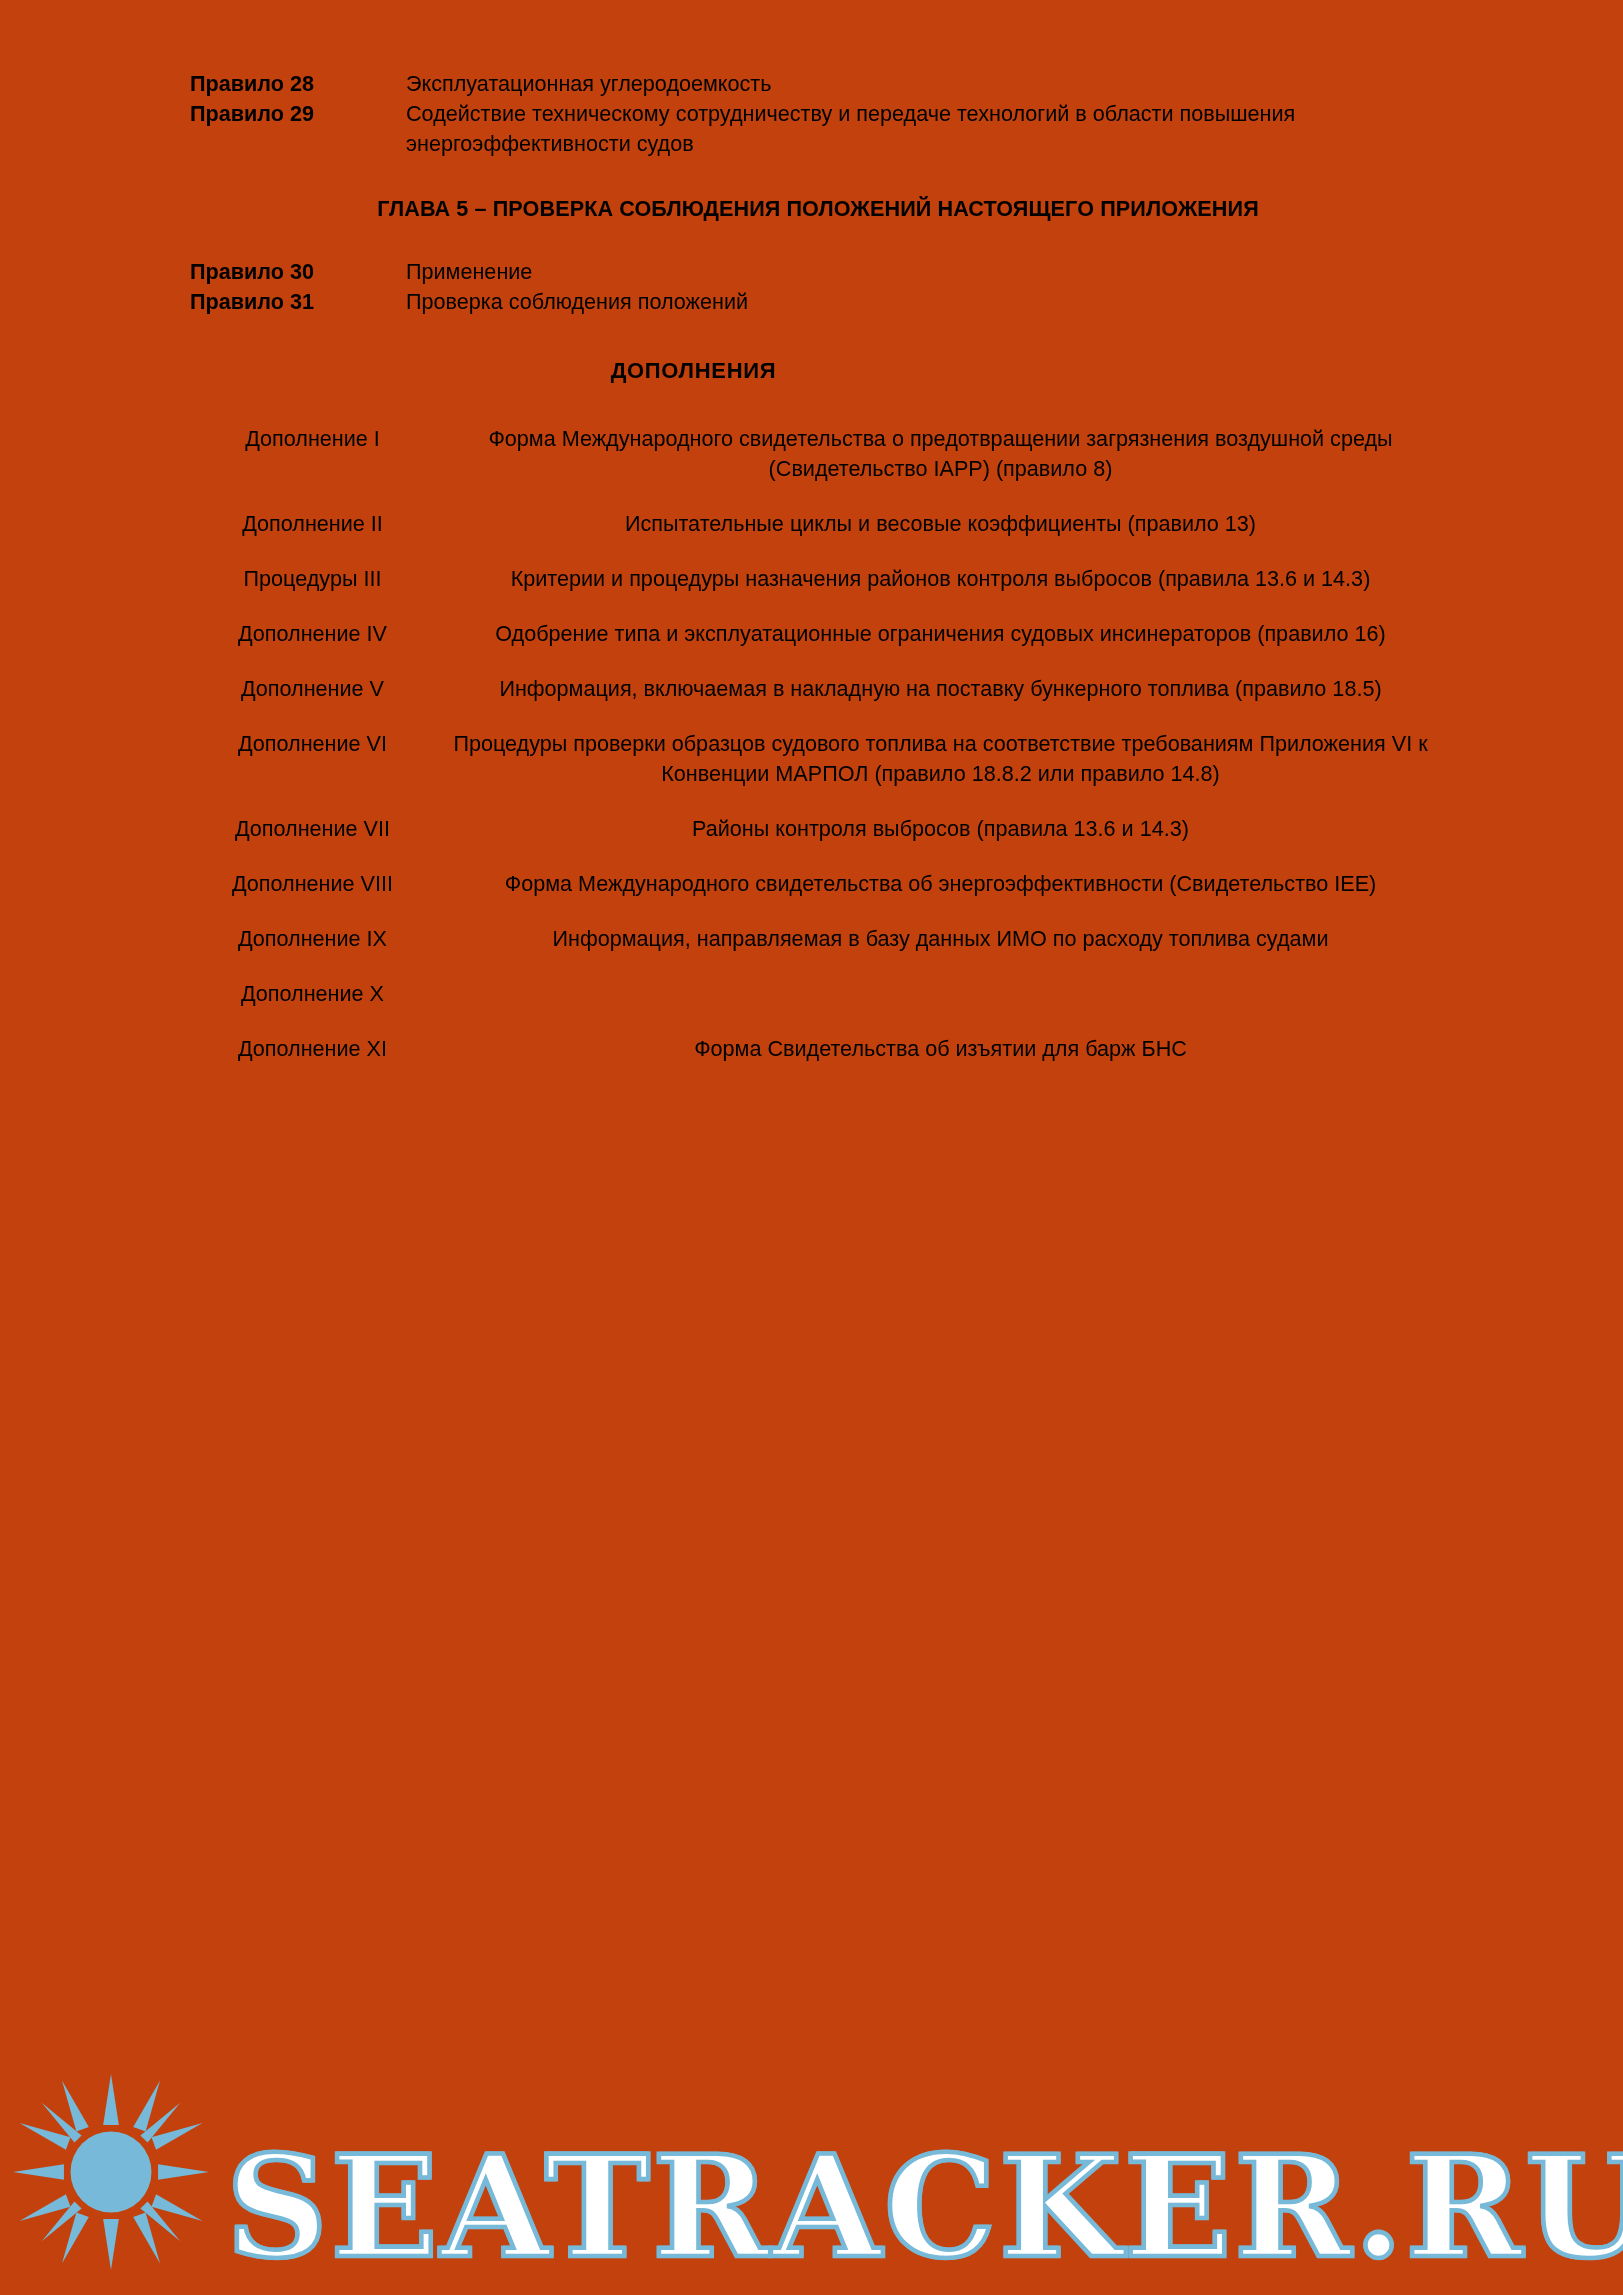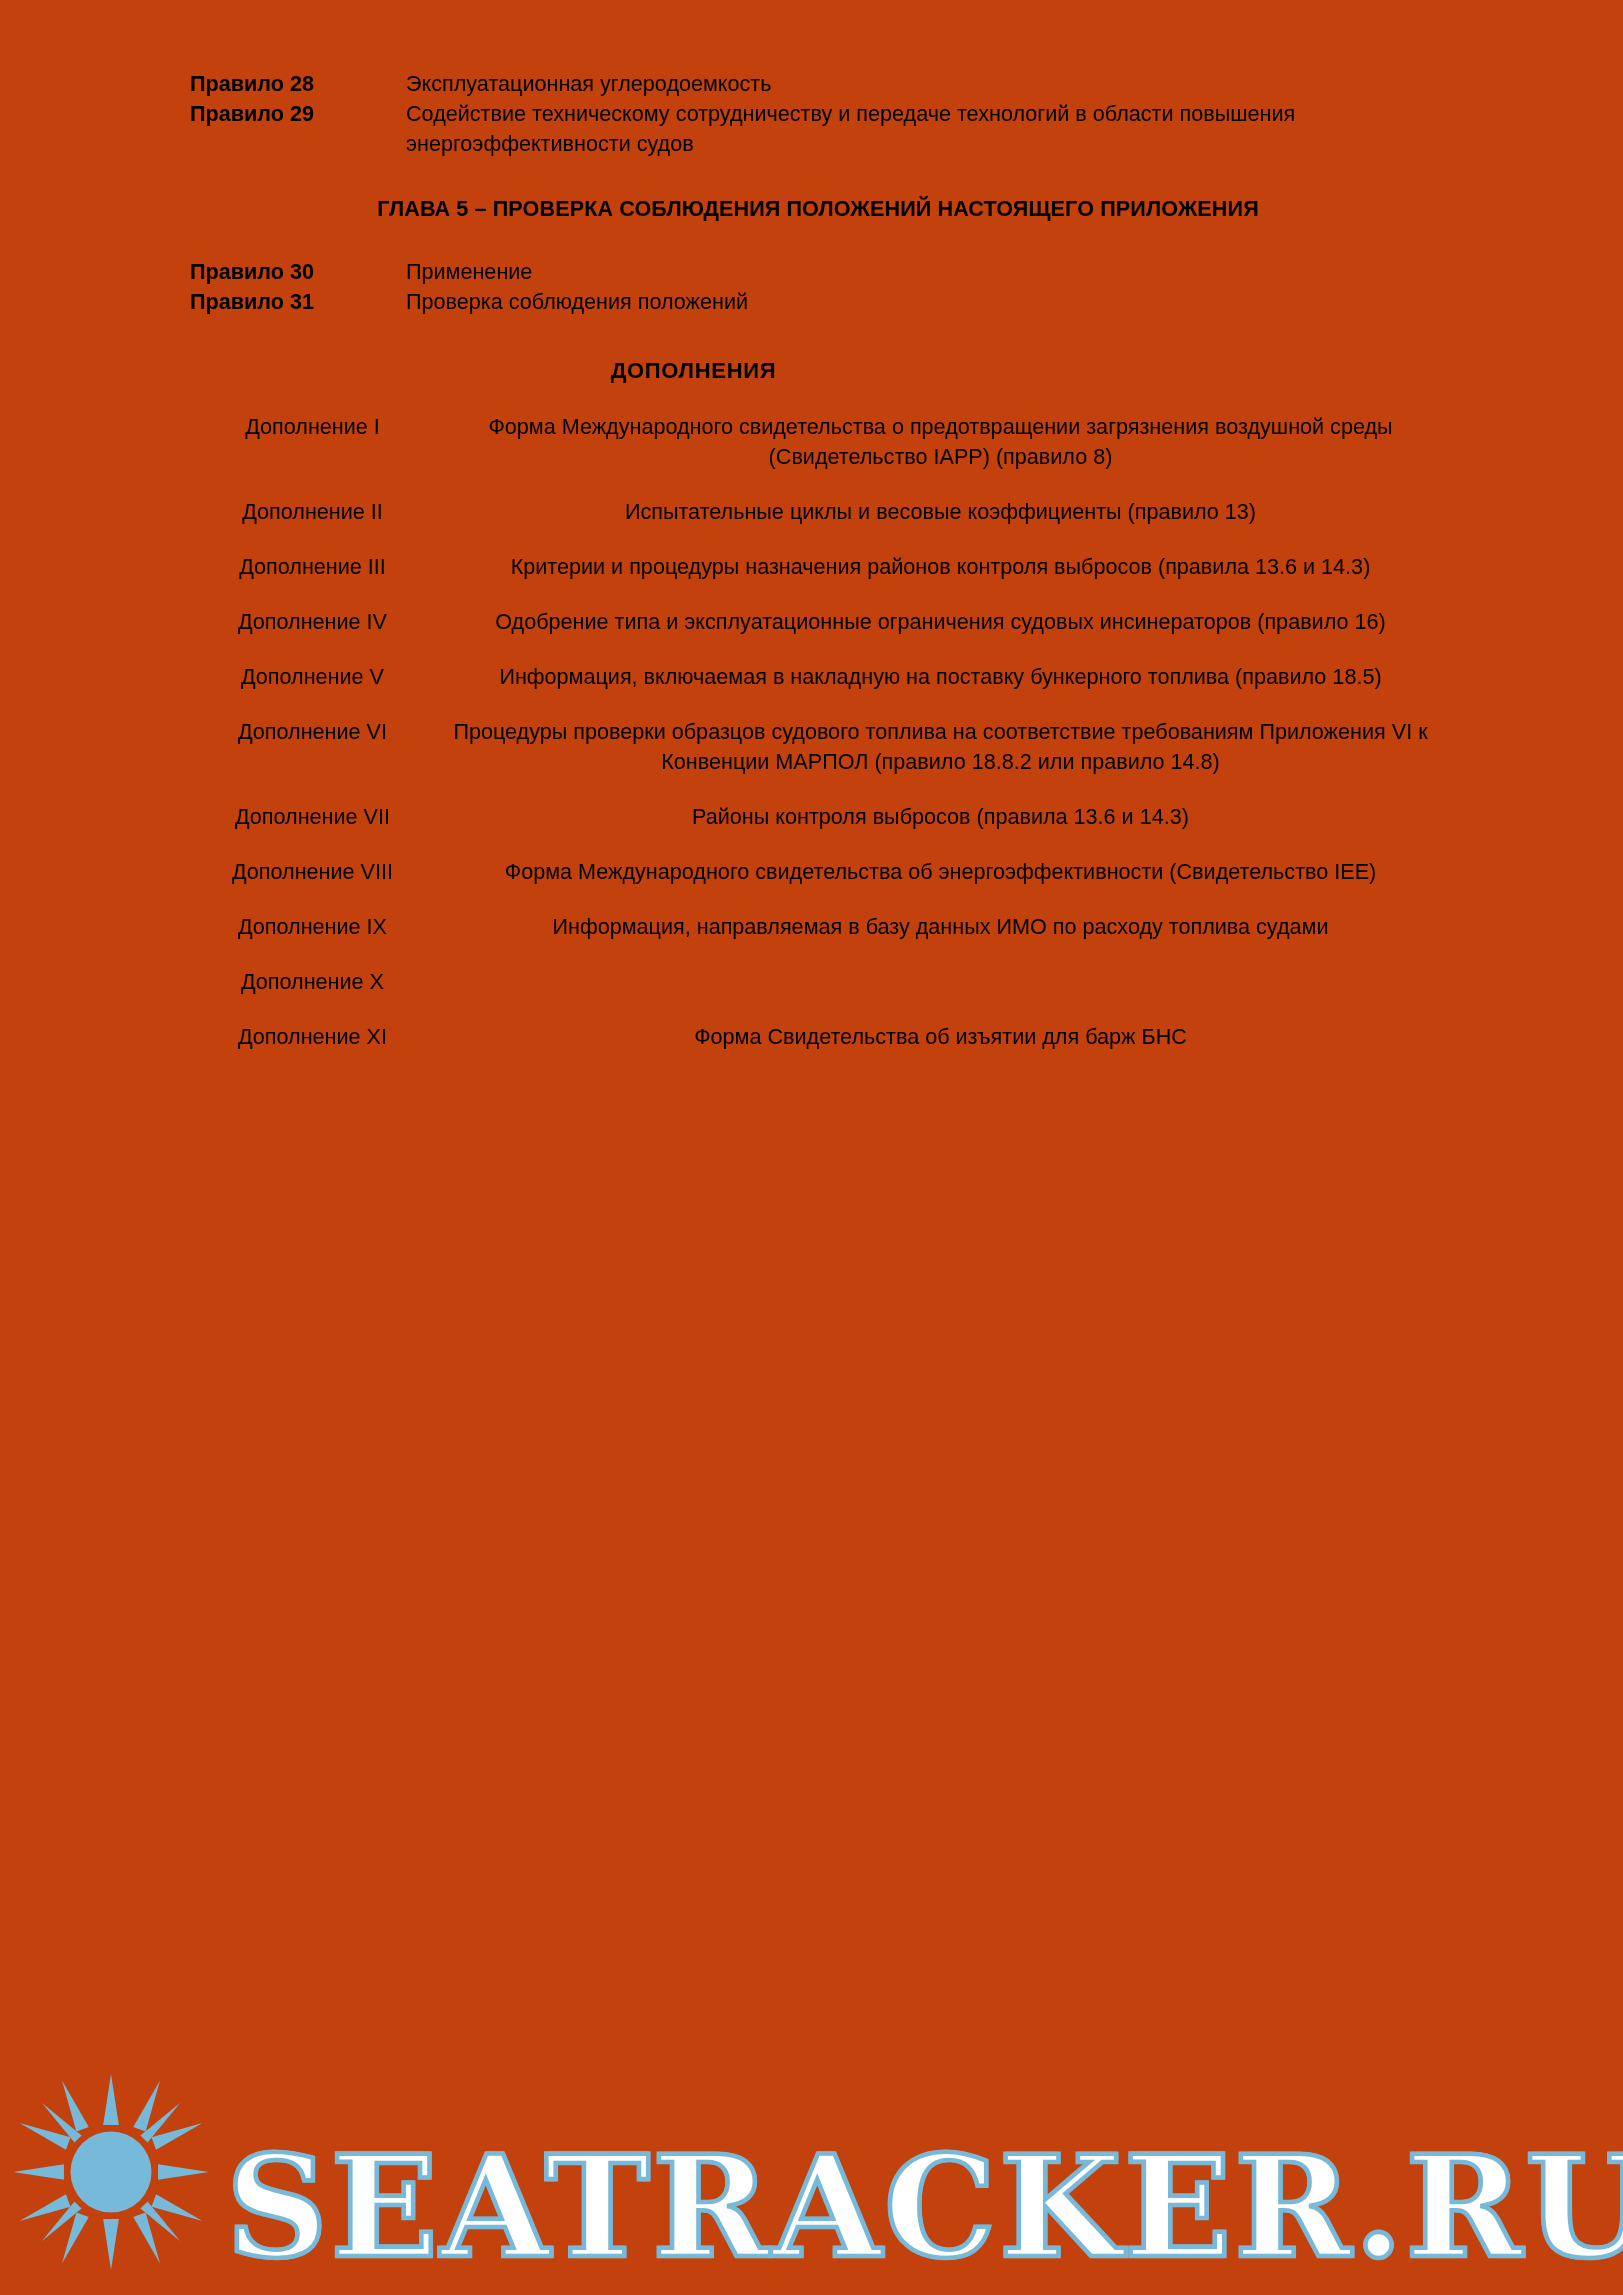--- a/index.html
+++ b/index.html
@@ -59,21 +59,21 @@
     text-align: center;
   }
 
   
   .appendix-heading {
     text-align: center;
     font-weight: bold;
     font-size: 22px;
     line-height: 30px;
     margin-top: 39px;
-    margin-bottom: 26px;
+    margin-bottom: 38px;
     padding-right: 249px;
     letter-spacing: 0.7px;
   }
 
   
   .app-row {
     display: flex;
     align-items: flex-start;
     font-size: 21.6px;
     line-height: 30px;
@@ -152,21 +152,21 @@
 
     <div class="app-row">
       <div class="app-label">Дополнение I</div>
       <div class="app-text">Форма Международного свидетельства о предотвращении загрязнения воздушной среды (Свидетельство IAPP) (правило 8)</div>
     </div>
     <div class="app-row">
       <div class="app-label">Дополнение II</div>
       <div class="app-text">Испытательные циклы и весовые коэффициенты (правило 13)</div>
     </div>
     <div class="app-row">
-      <div class="app-label">Дополнение III</div>
+      <div class="app-label">Процедуры III</div>
       <div class="app-text">Критерии и процедуры назначения районов контроля выбросов (правила 13.6 и 14.3)</div>
     </div>
     <div class="app-row">
       <div class="app-label">Дополнение IV</div>
       <div class="app-text">Одобрение типа и эксплуатационные ограничения судовых инсинераторов (правило 16)</div>
     </div>
     <div class="app-row">
       <div class="app-label">Дополнение V</div>
       <div class="app-text">Информация, включаемая в накладную на поставку бункерного топлива (правило 18.5)</div>
     </div>

